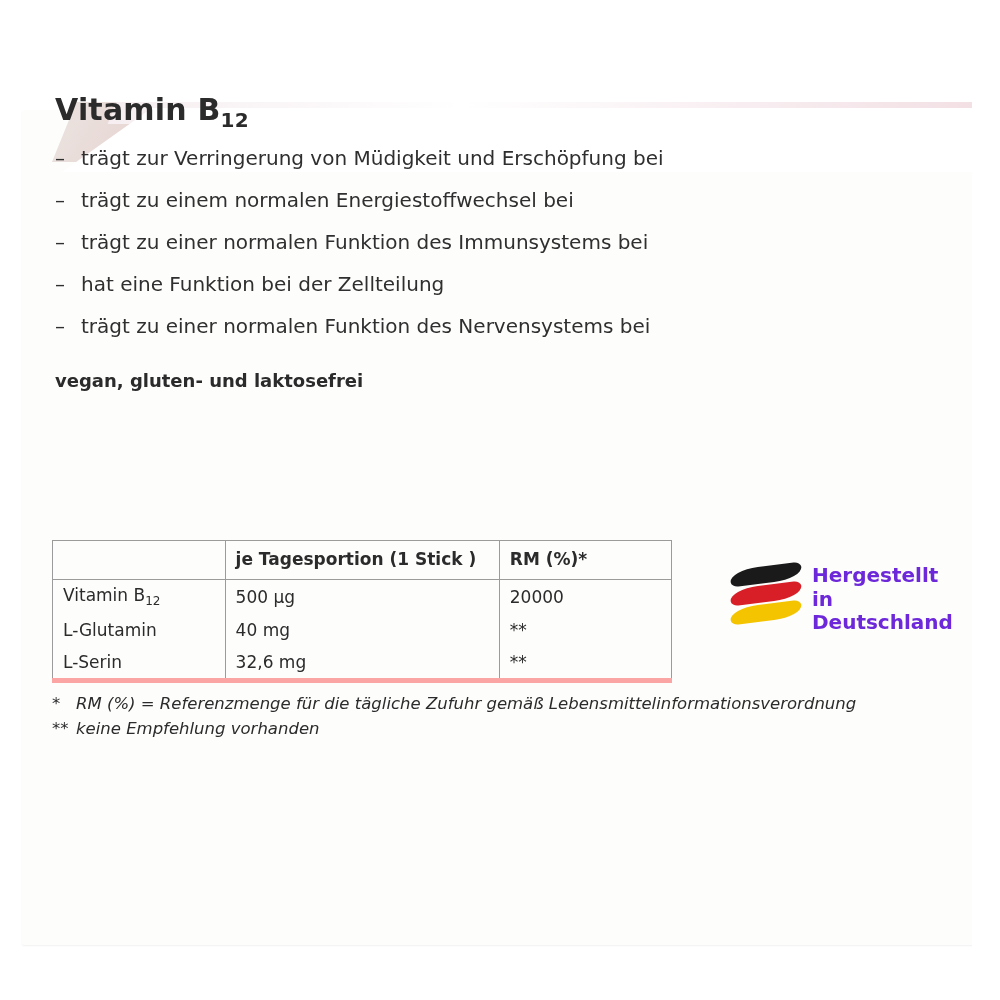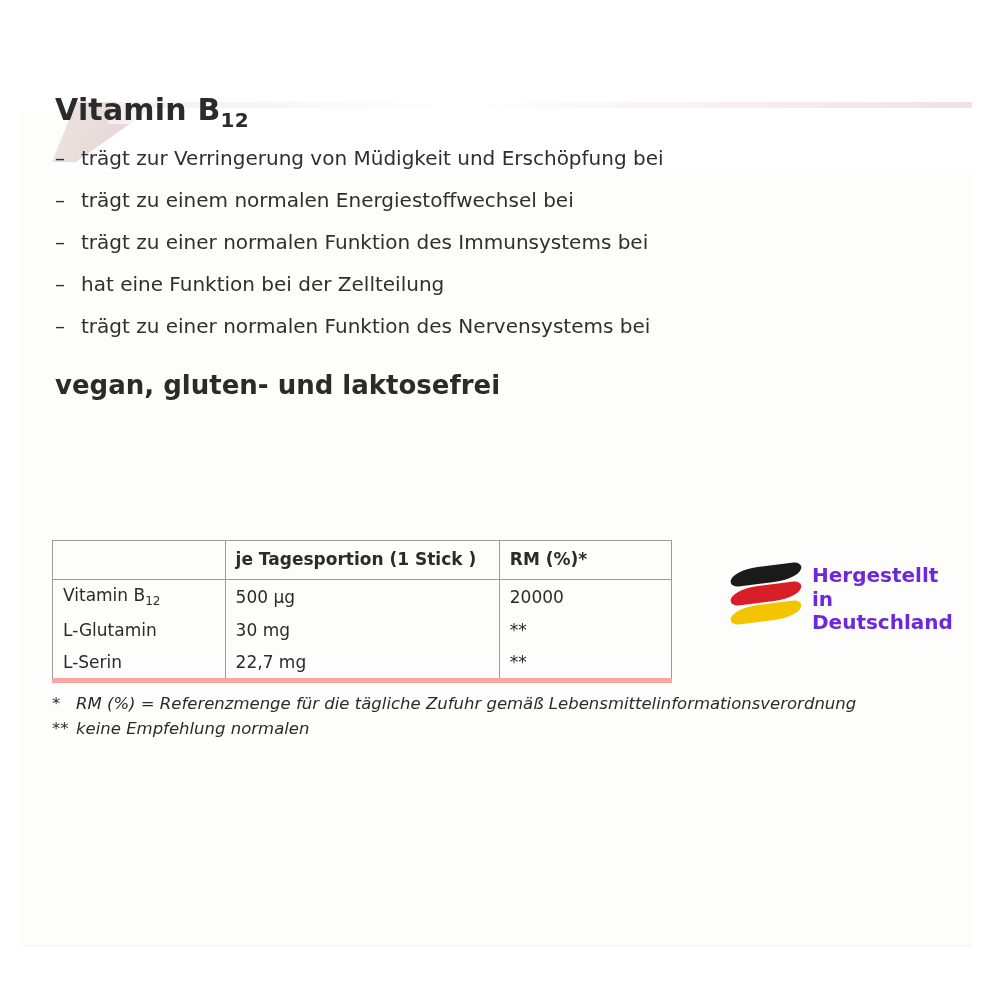--- a/index.html
+++ b/index.html
@@ -136,21 +136,21 @@
     line-height: 1.0;
     margin: 0 0 22px 0;
     white-space: nowrap;
   }
   .claim .dash {
     display: inline-block;
     width: 26px;
   }
 
   .vegan {
-    font-size: 26px;
+    font-size: 18px;
     font-weight: bold;
     color: #2b2b2b;
     margin: 34px 0 0 0;
   }
 
   
   .table-wrap {
     position: absolute;
     left: 52px;
     top: 540px;
@@ -278,42 +278,42 @@
         </tr>
       </thead>
       <tbody>
         <tr>
           <td><span>Vitamin B</span><span class="sub12">12</span></td>
           <td>500 µg</td>
           <td>20000</td>
         </tr>
         <tr>
           <td>L-Glutamin</td>
-          <td>30 mg</td>
+          <td>40 mg</td>
           <td>**</td>
         </tr>
         <tr>
           <td>L-Serin</td>
-          <td>22,7 mg</td>
+          <td>32,6 mg</td>
           <td>**</td>
         </tr>
       </tbody>
     </table>
   </div>
 
   <div class="seal">
     <div class="flag">
       <div class="stripe s1"></div>
       <div class="stripe s2"></div>
       <div class="stripe s3"></div>
     </div>
     <div class="seal-text">
       <div>Hergestellt in</div>
       <div>Deutschland</div>
     </div>
   </div>
 
   <div class="footnotes">
     <div class="fn"><span class="mark">*</span><span>RM (%) = Referenzmenge für die tägliche Zufuhr gemäß Lebensmittelinformationsverordnung</span></div>
-    <div class="fn"><span class="mark">**</span><span>keine Empfehlung normalen</span></div>
+    <div class="fn"><span class="mark">**</span><span>keine Empfehlung vorhanden</span></div>
   </div>
 
 </div>
 
 </body></html>

